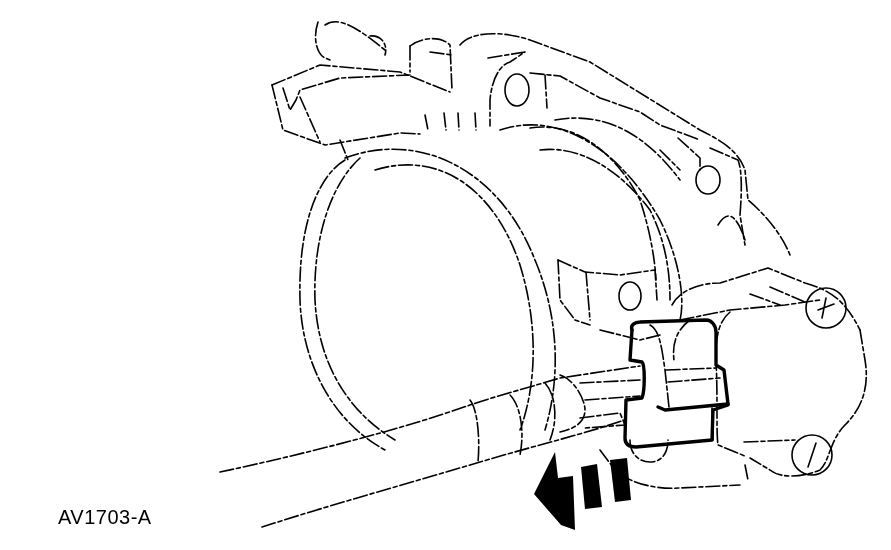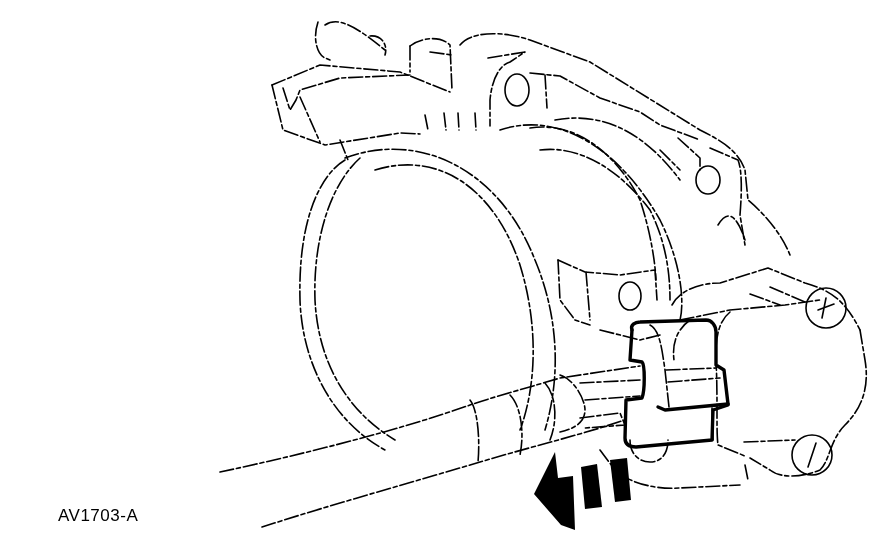--- a/index.html
+++ b/index.html
@@ -1,18 +1,18 @@
 <!DOCTYPE html>
 <html><head>
 <meta charset="utf-8">
 <style>
   html, body { margin: 0; padding: 0; background: #ffffff; }
   body { width: 891px; height: 550px; position: relative; overflow: hidden; font-family: "Liberation Sans", sans-serif; }
   .figure { position: absolute; left: 0; top: 0; width: 891px; height: 550px; }
-  .caption { position: absolute; left: 58px; top: 506px; font-size: 17px; color: #000; letter-spacing: 0.5px; }
+  .caption { position: absolute; left: 58px; top: 506px; font-size: 20px; color: #000; letter-spacing: 0.5px; }
   svg path, svg ellipse, svg line, svg circle, svg polyline { fill: none; stroke: #000; stroke-width: 1.6; stroke-linecap: round; stroke-linejoin: round; }
   svg .dash { stroke-dasharray: 14 3 4 3; }
   svg .thick { stroke-width: 3.4; }
   svg .solid { fill: #000; stroke: none; }
 </style>
 </head>
 <body>
 
 <div class="figure">
   <svg width="891" height="550" viewBox="0 0 891 550">

